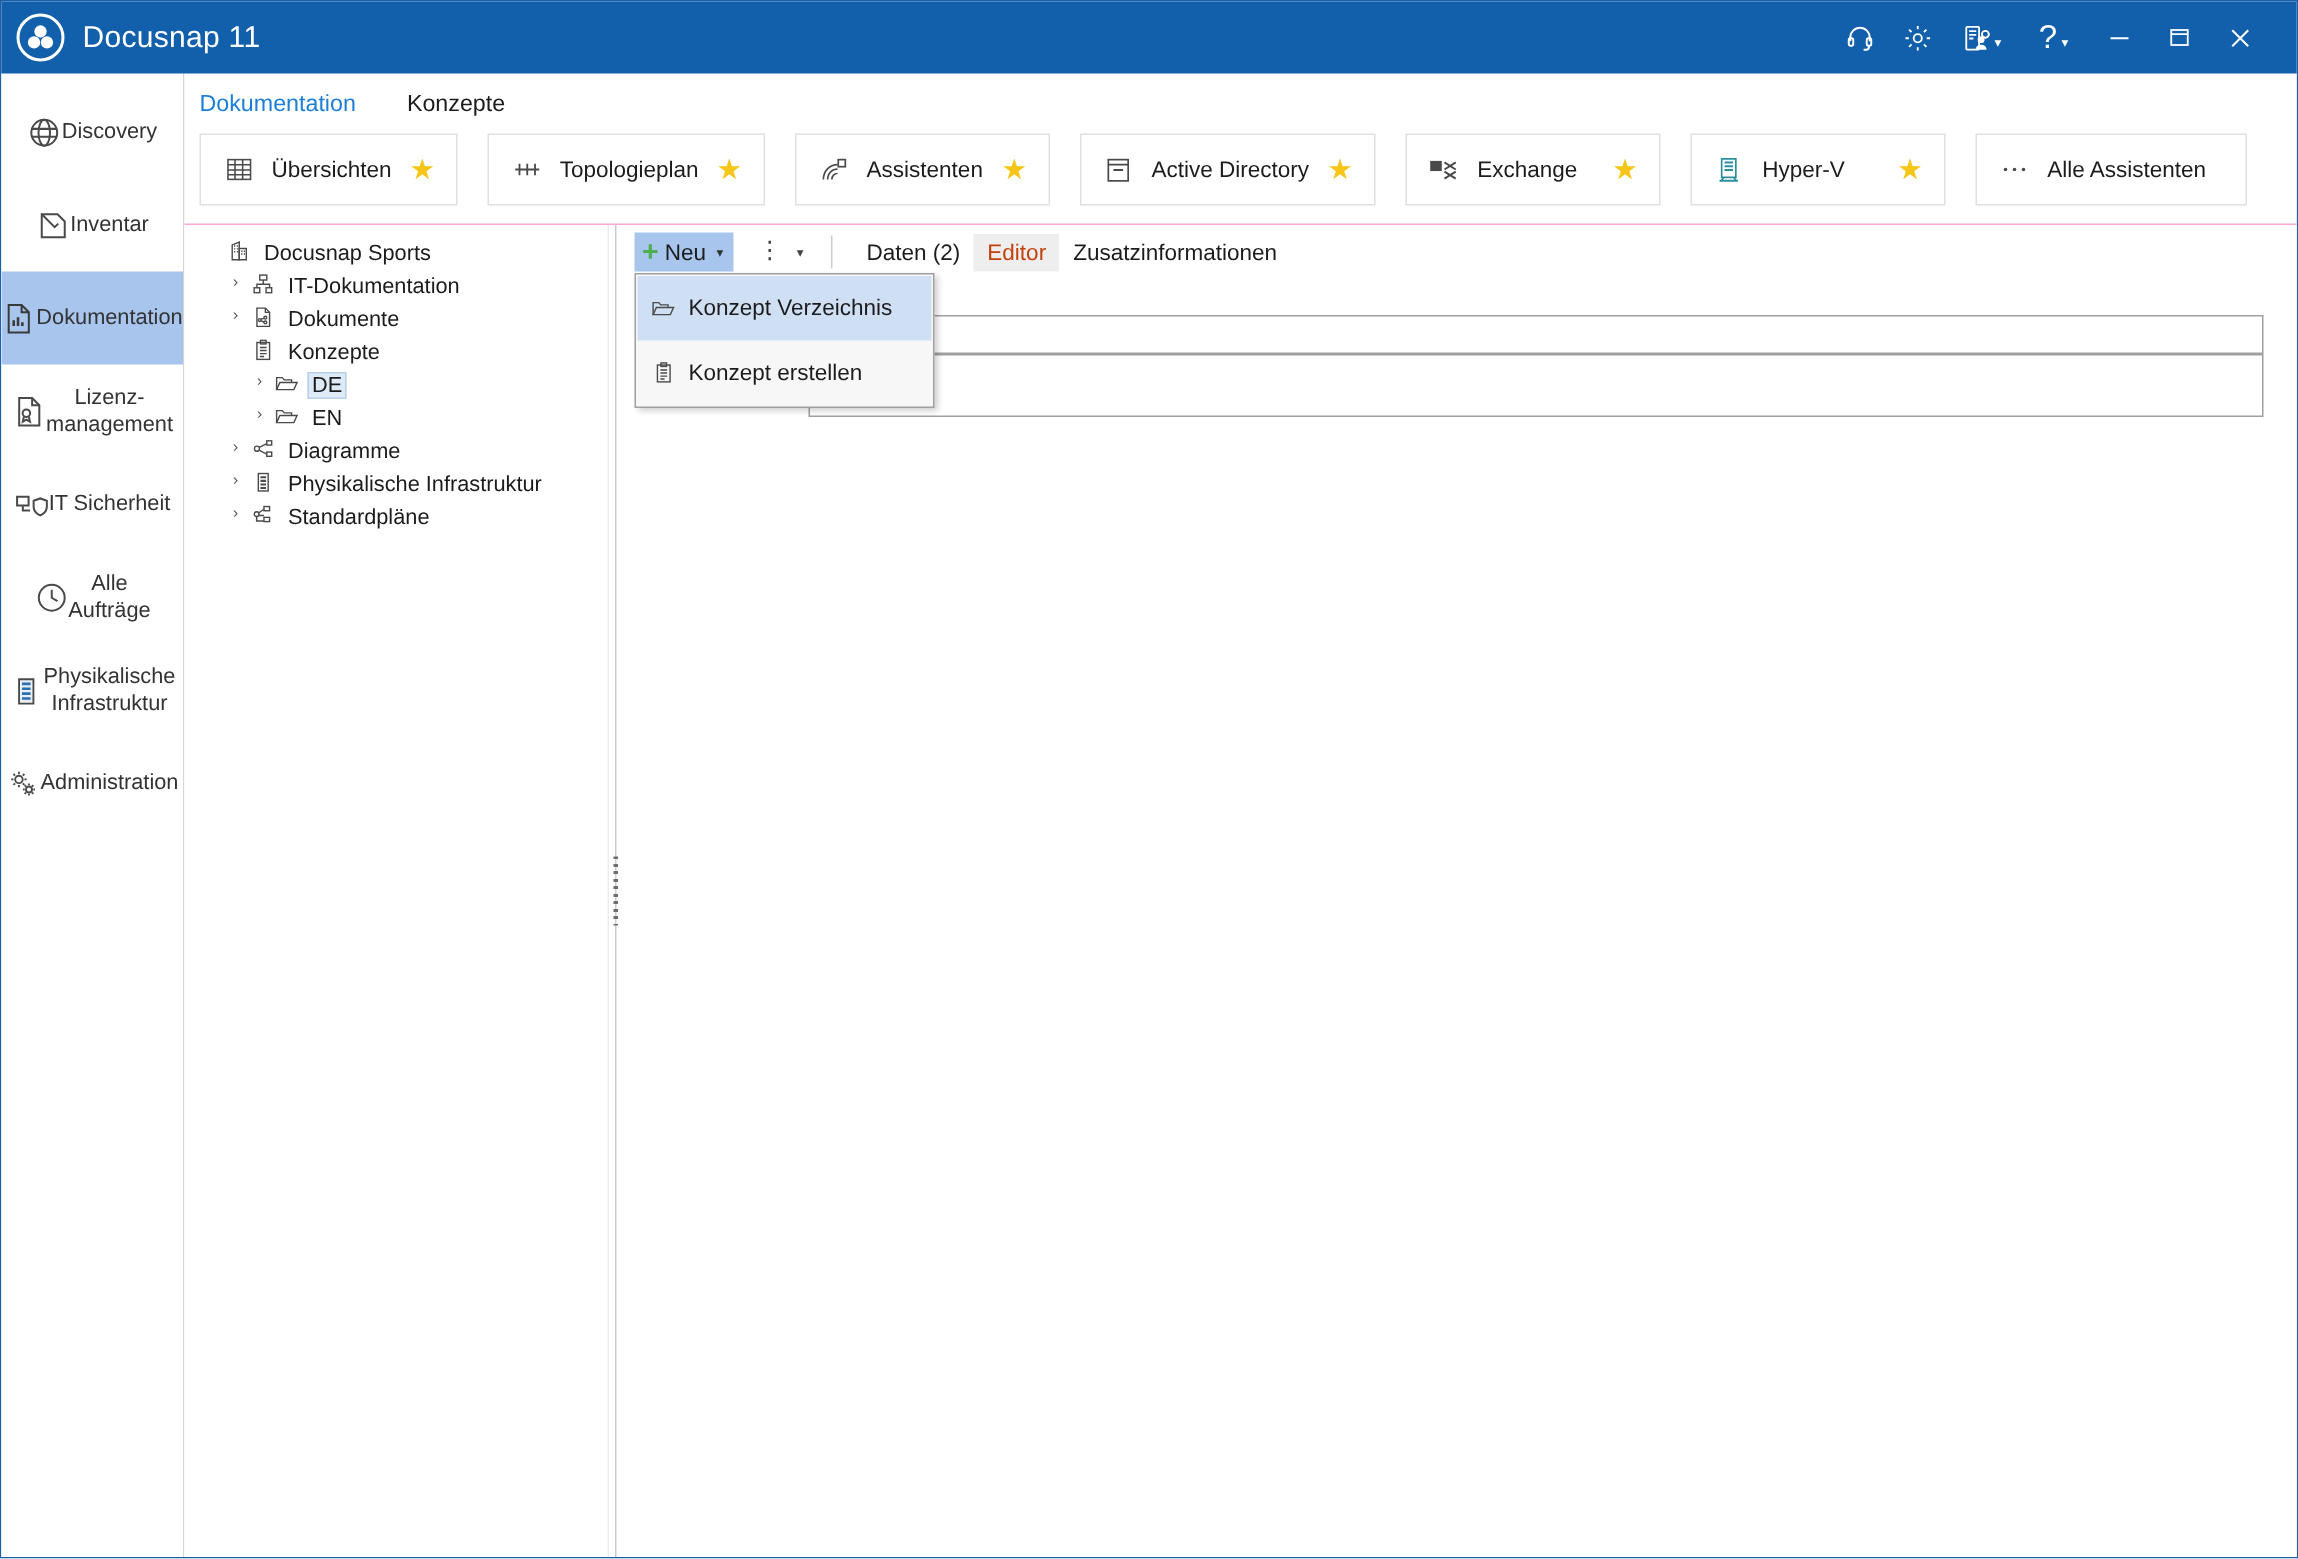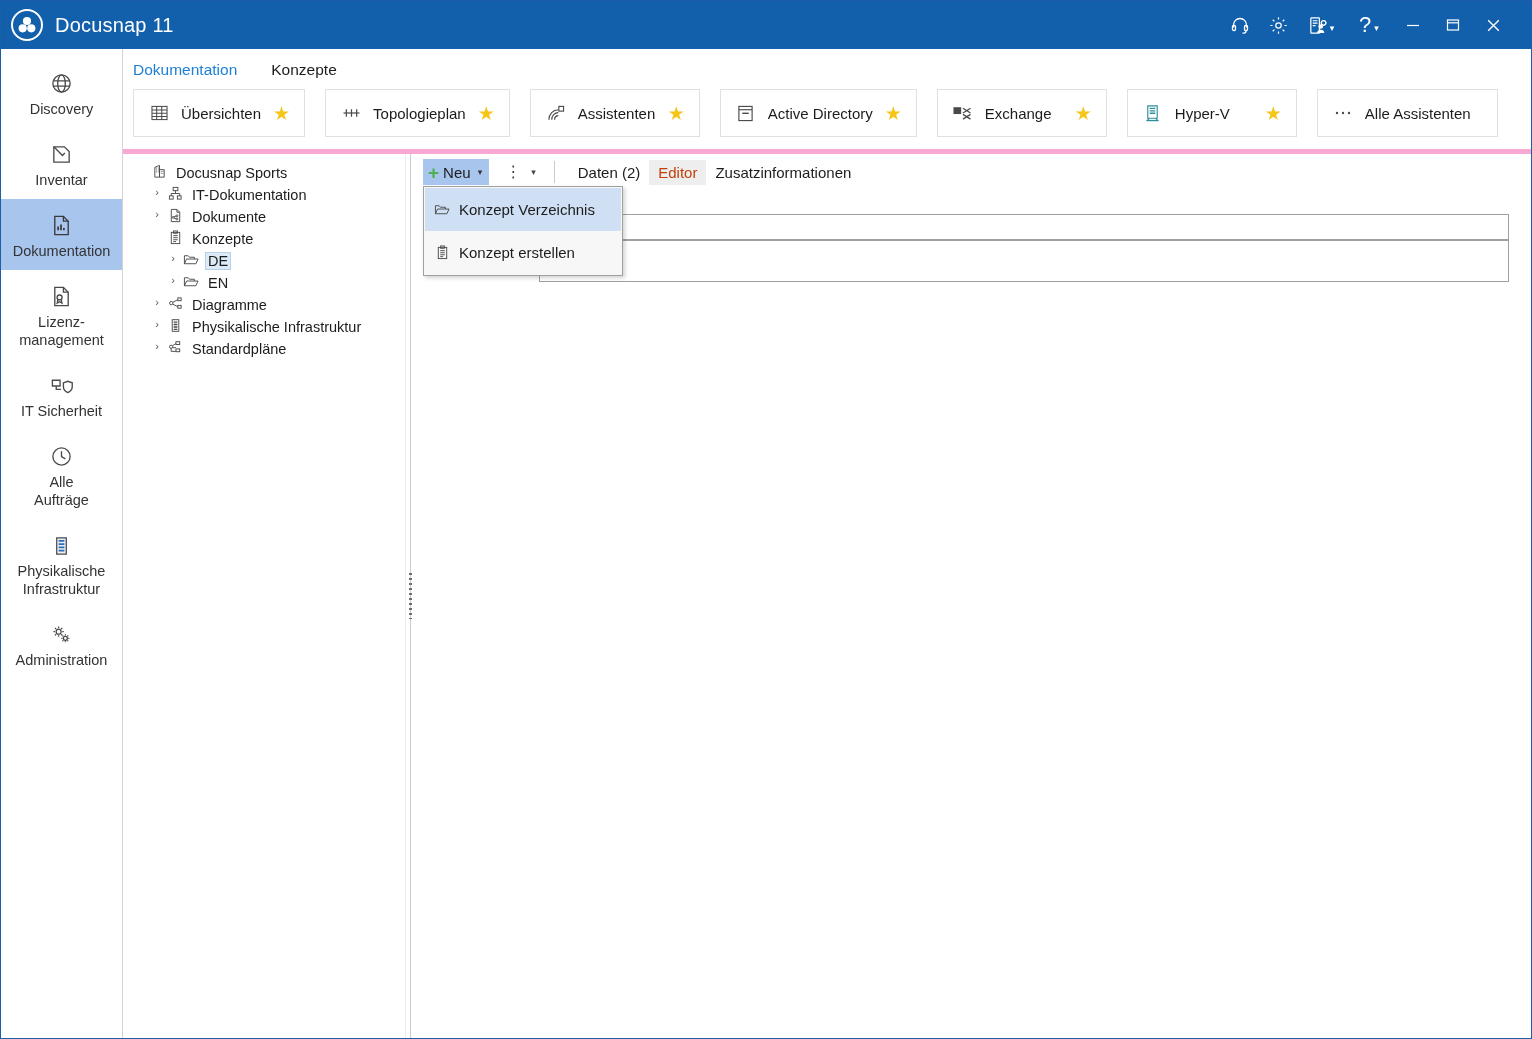--- a/index.html
+++ b/index.html
@@ -80,21 +80,21 @@
   .rail {
     width: 122px;
     min-width: 122px;
     background: #ffffff;
     border-right: 1px solid #d4d4d4;
     padding-top: 8px;
     overflow: hidden;
   }
   .rail-item {
     display: flex;
-    flex-direction: column;
+    flex-direction: row;
     align-items: center;
     justify-content: center;
     padding: 10px 4px 10px;
     color: #333333;
     font-size: 14.5px;
     line-height: 18px;
     text-align: center;
     cursor: default;
     min-height: 62px;
   }
@@ -132,21 +132,21 @@
     white-space: nowrap;
   }
   .ribbon-tab.active { color: #1c7fd6; }
 
   
   .ribbon {
     display: flex;
     align-items: center;
     padding: 4px 10px 12px 10px;
     gap: 20px;
-    border-bottom: 5px solid #f9a8d4;
+    border-bottom: 1px solid #f9a8d4;
   }
   .rb {
     height: 48px;
     border: 1px solid #e0e0e0;
     background: #ffffff;
     display: flex;
     align-items: center;
     padding: 0 14px;
     font-size: 15px;
     color: #1c1c1c;

